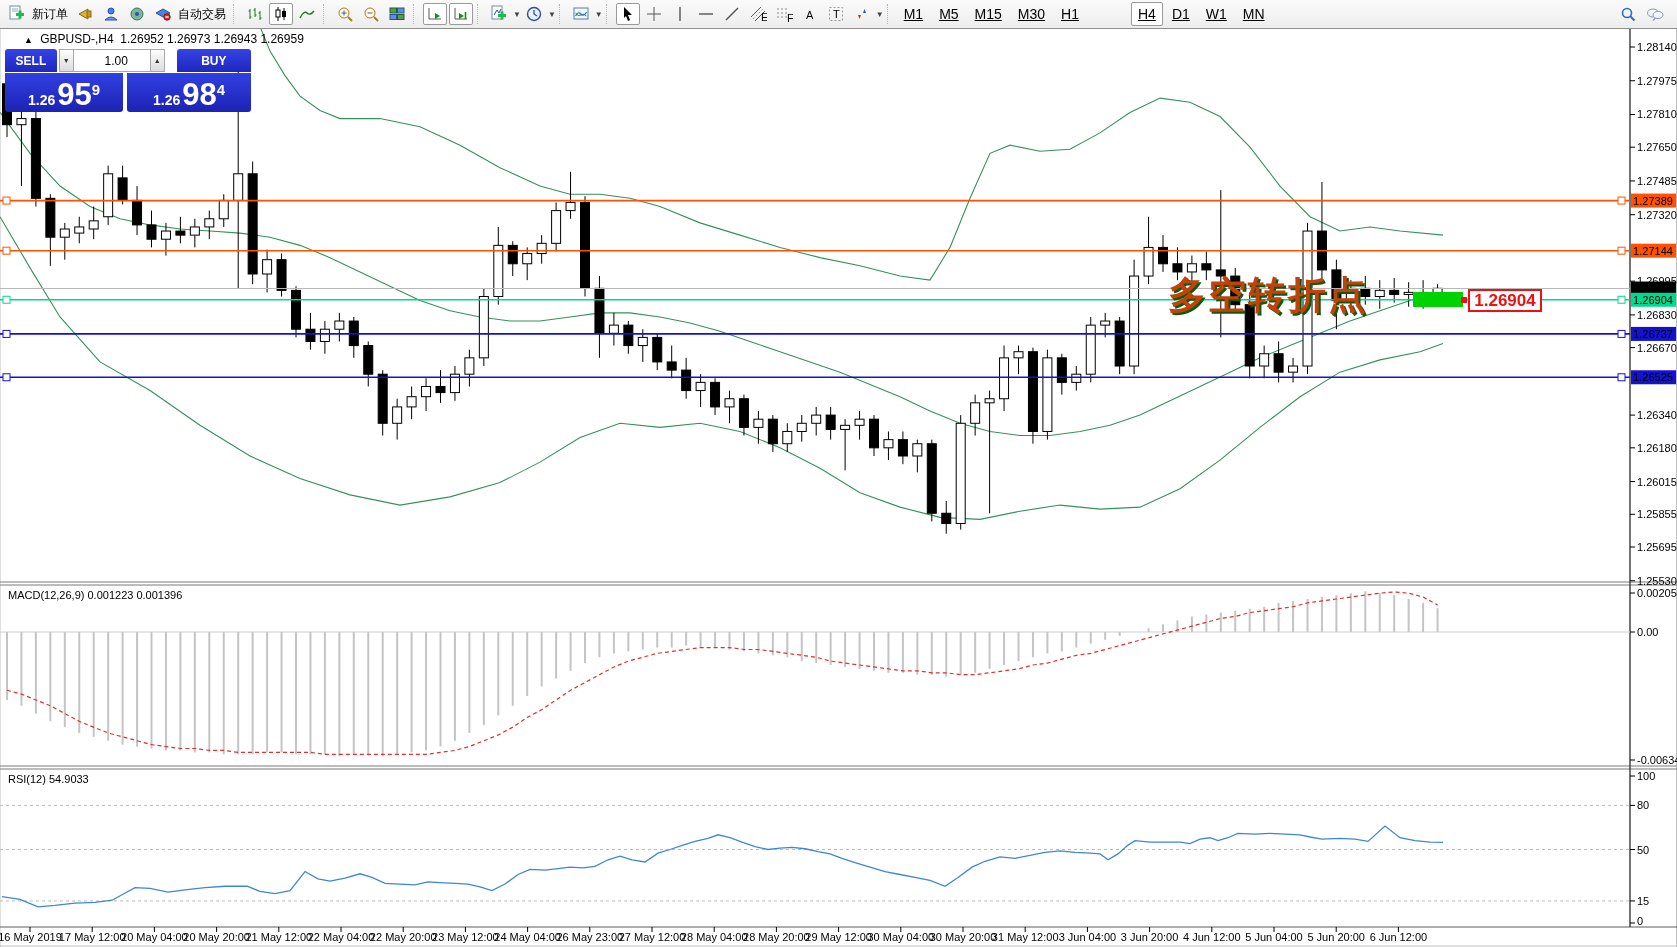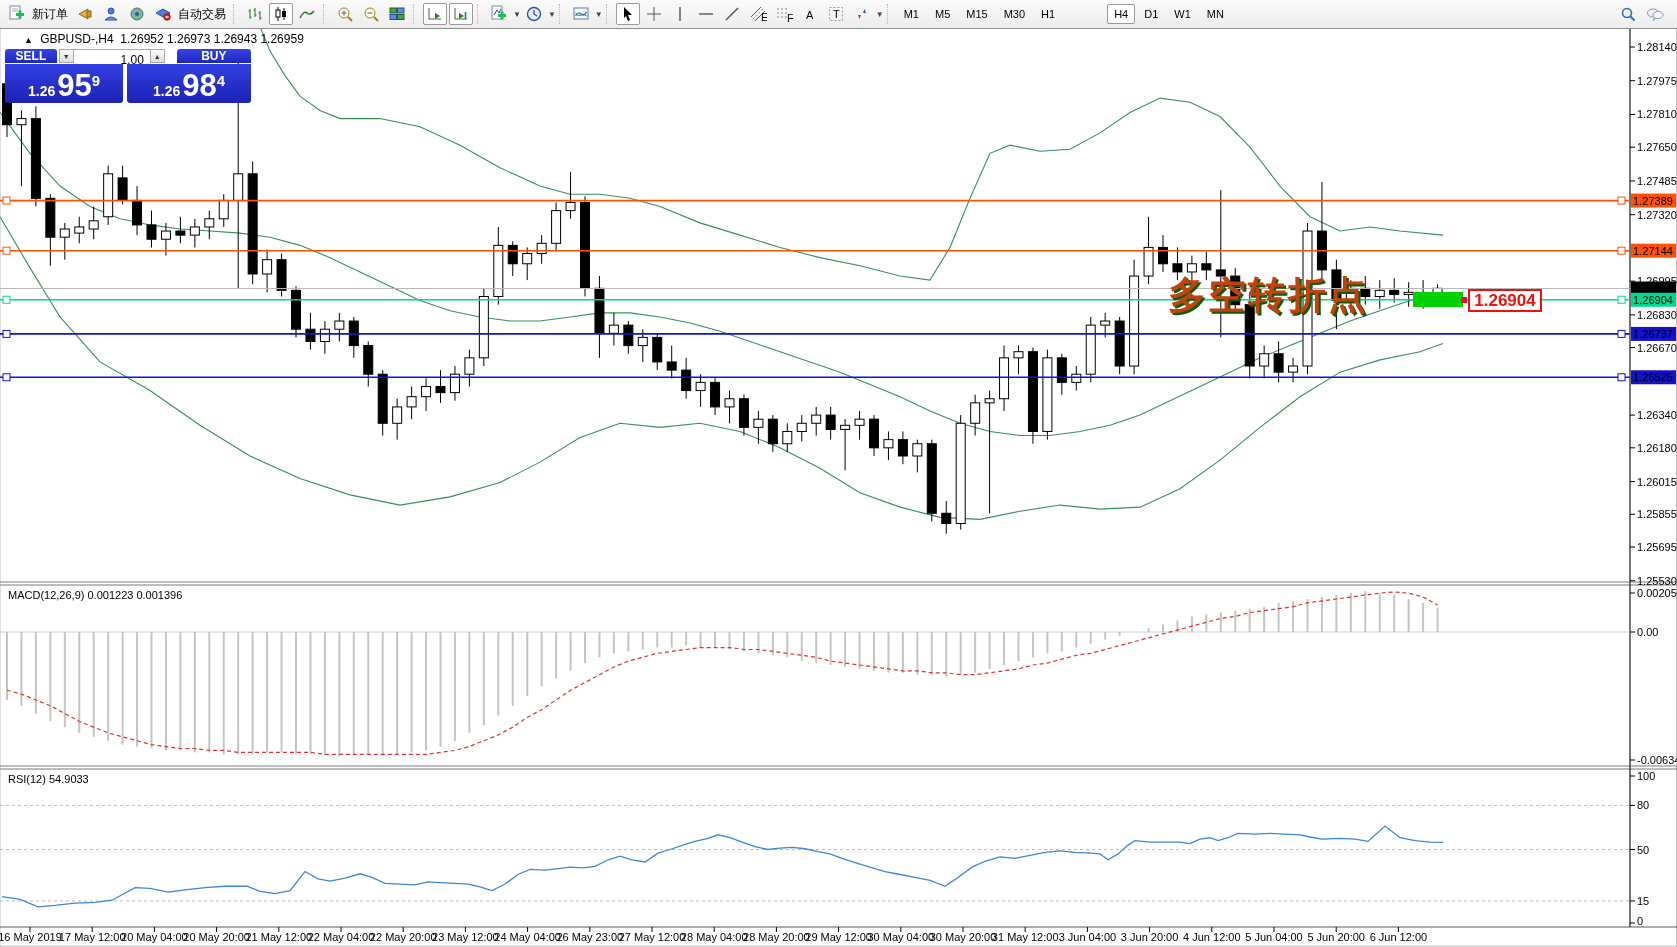--- a/index.html
+++ b/index.html
@@ -6,42 +6,42 @@
   body{width:1677px;height:947px;position:relative;background:#fff;overflow:hidden;
        font-family:"Liberation Sans",sans-serif;}
   
   .toolbar{position:relative;z-index:5;height:28px;display:flex;align-items:center;
     background:linear-gradient(#fbfbfb,#ededed);border-bottom:1px solid #8f8f8f;padding-left:4px;}
   .tbtn{height:22px;min-width:22px;display:flex;align-items:center;justify-content:center;
     border:1px solid transparent;border-radius:2px;margin:0 1px;padding:0 2px;box-sizing:border-box;color:#222;}
   .tbtn.pressed{border:1px solid #9a9a9a;background:#fff;}
   .tlabel{font-size:12px;margin:0 4px 0 2px;white-space:nowrap;}
   .tsep{width:5px;height:20px;border-left:1px dotted #b5b5b5;margin:0 3px;}
-  .tf{font-size:11px;padding:3px 6px;border:1px solid transparent;border-radius:2px;margin:0 1px;}
+  .tf{font-size:14px;padding:3px 6px;border:1px solid transparent;border-radius:2px;margin:0 1px;text-decoration:underline;}
   .tf.pressed{border:1px solid #9a9a9a;background:#fff;margin-left:44px;}
   .tb-right{margin-left:auto;display:flex;align-items:center;margin-right:8px;}
   .caret{font-size:8px;color:#444;margin-left:1px;}
   
   #chart-svg{position:absolute;left:0;top:0;z-index:1;}
   svg text{font-family:"Liberation Sans",sans-serif;font-size:11px;fill:#000;}
   
   .chart-title{position:absolute;left:24px;top:32px;z-index:4;font-size:12px;color:#000;white-space:nowrap;}
   .chart-title .tri{font-size:9px;margin-right:4px;}
   .ind-label{position:absolute;z-index:4;font-size:11px;color:#000;white-space:nowrap;}
   
   .trade-panel{position:absolute;left:5px;top:49px;width:246px;z-index:6;font-family:"Liberation Sans",sans-serif;}
-  .tp-row1{display:flex;height:14px;}
+  .tp-row1{display:flex;height:23px;}
   .tp-btn{background:linear-gradient(#3543e6,#1f27bd);color:#fff;font-size:12px;font-weight:bold;
      display:flex;align-items:center;justify-content:center;border-radius:3px 3px 0 0;}
   .tp-sell{width:53px;}
   .tp-buy{width:76px;margin-left:12px;}
   .tp-spin{width:15px;background:linear-gradient(#fdfdfd,#dcdcdc);border:1px solid #a8a8a8;
      display:flex;align-items:center;justify-content:center;font-size:7px;color:#333;box-sizing:border-box;}
   .tp-vol{width:78px;border-top:1px solid #a8a8a8;border-bottom:1px solid #a8a8a8;background:#fff;box-sizing:border-box;}
-  .tp-vol input{width:100%;height:100%;border:0;outline:none;text-align:right;font-size:12px;padding-right:6px;box-sizing:border-box;font-family:"Liberation Sans",sans-serif;}
+  .tp-vol input{width:100%;height:100%;border:0;outline:none;text-align:right;font-size:12px;padding-right:22px;box-sizing:border-box;font-family:"Liberation Sans",sans-serif;}
   .tp-row2{display:flex;margin-top:1px;height:39px;}
   .tp-price{background:linear-gradient(#3240e2,#1c23b4);color:#fff;display:flex;align-items:flex-end;justify-content:center;
      padding-bottom:2px;border-radius:0 0 3px 3px;text-align:right;}
   .tp-price .pre{font-size:14px;font-weight:bold;margin-right:2px;line-height:20px;}
   .tp-price .big{font-size:31px;font-weight:bold;line-height:30px;}
   .tp-price .sup{font-size:15px;font-weight:bold;line-height:34px;align-self:flex-start;}
   .tp-p-sell{width:118px;}
   .tp-p-buy{width:124px;margin-left:4px;}
   
   .turn-text{position:absolute;left:1168px;top:270px;z-index:3;font-size:38px;font-weight:bold;

